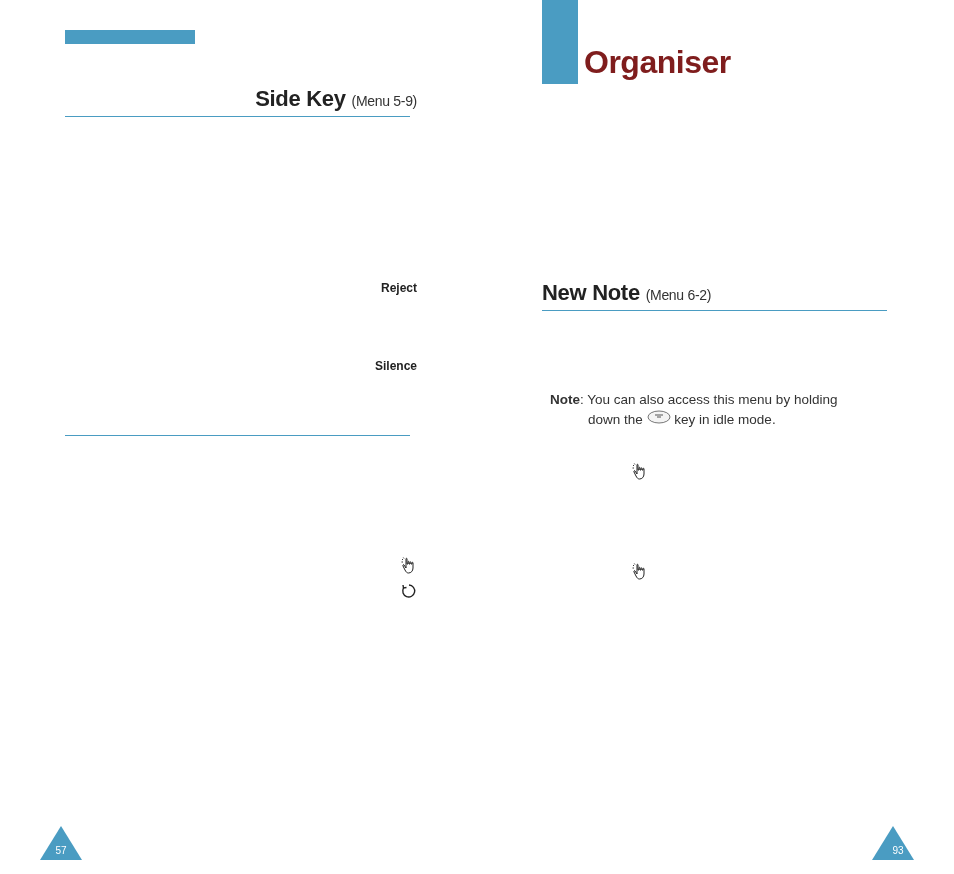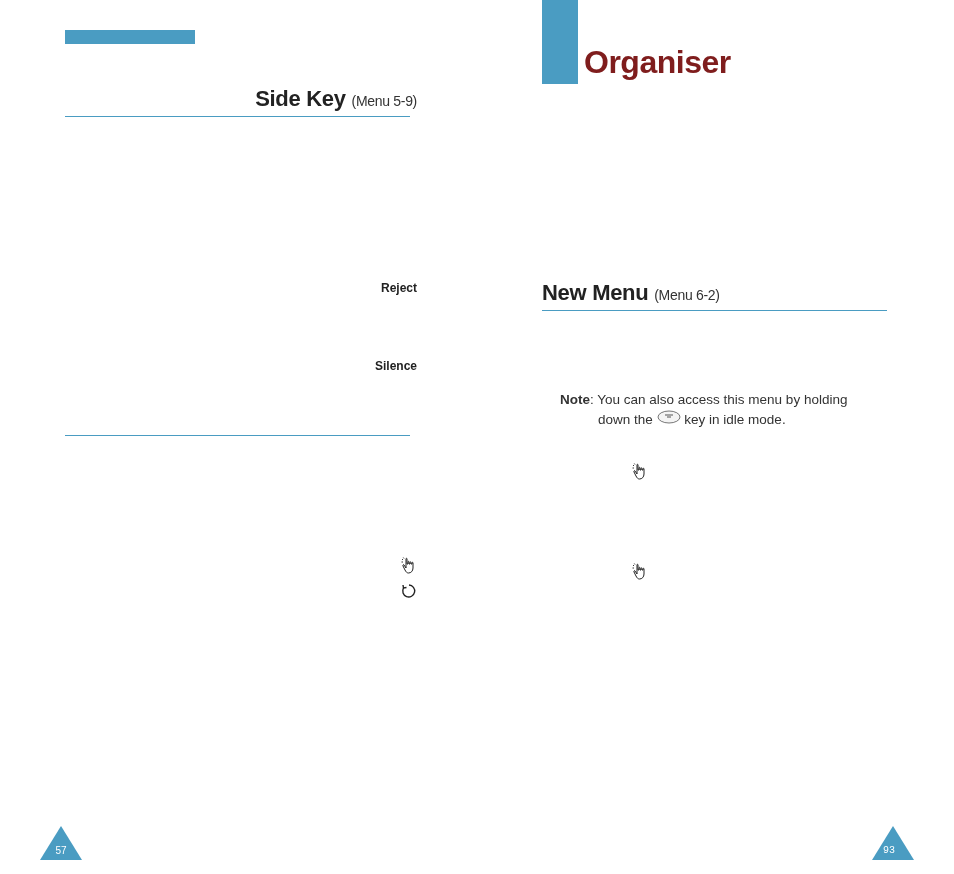--- a/index.html
+++ b/index.html
@@ -70,21 +70,21 @@
     font-size: 12px;
     font-weight: 700;
     color: #222;
     margin: 18px 0 6px 0;
   }
 
   .note-block {
     font-size: 13.5px;
     color: #333;
     line-height: 1.4;
-    margin: 14px 18px;
+    margin: 14px 8px;
   }
   .note-block .note-label { font-weight: 700; }
   .note-indent { padding-left: 38px; display: block; }
 
   .icon-hand, .icon-rotate, .icon-key {
     display: inline-block;
     vertical-align: middle;
   }
 
   .reset-hand { margin: 120px 0 0 28px; }
@@ -106,21 +106,21 @@
   .tri-right { right: 40px; }
   .page-num {
     position: absolute;
     bottom: 18px;
     font-size: 10px;
     color: #fff;
     text-align: center;
     width: 42px;
   }
   .pn-left { left: 40px; }
-  .pn-right { right: 44px; font-family: Liberation Mono, monospace; }
+  .pn-right { right: 35px; }
 
   .spacer-lg { height: 120px; }
   .spacer-md { height: 40px; }
   .right-sections { margin-top: 250px; }
 </style>
 </head>
 <body>
 
 <div class="right-top-bar"></div>
 <h1 class="chapter-title">Organiser</h1>
@@ -154,21 +154,21 @@
     <svg class="icon-rotate" width="16" height="16" viewBox="0 0 16 16">
       <path d="M8 2 A6 6 0 1 1 2.5 5" fill="none" stroke="#222" stroke-width="1.4"></path>
       <path d="M2 2 L2.5 5 L5.5 4.5" fill="none" stroke="#222" stroke-width="1.4"></path>
     </svg>
   </div>
 </div>
 
 <div class="page-right">
   <div class="right-sections">
     <h2 class="section-heading">
-      <span>New Menu</span>
+      <span>New Note</span>
       <span class="menu-ref">(Menu 6-2)</span>
     </h2>
     <hr class="heading-rule">
 
     <div style="height:40px"></div>
 
     <div class="note-block">
       <span class="note-label">Note</span><span>: You can also access this menu by holding</span>
       <span class="note-indent">
         <span>down the</span>

